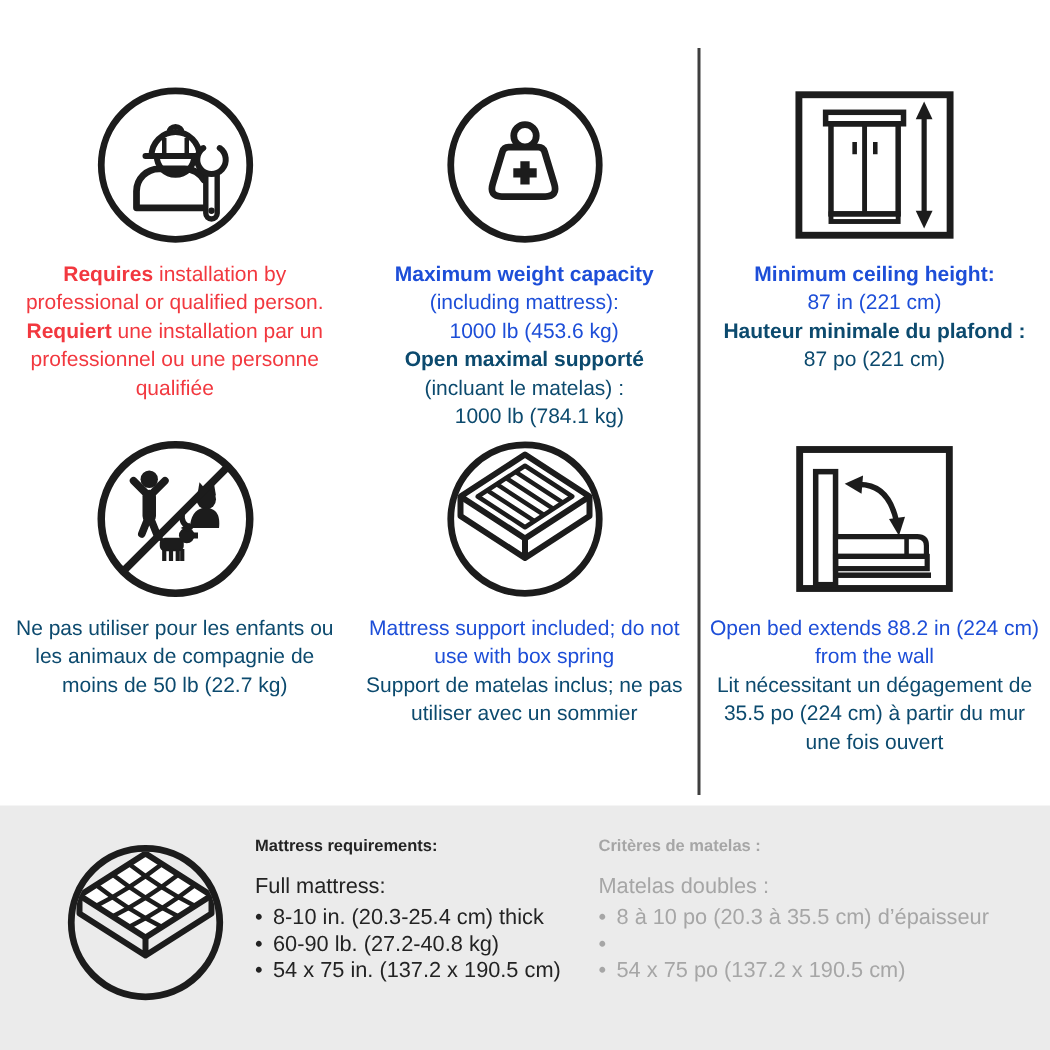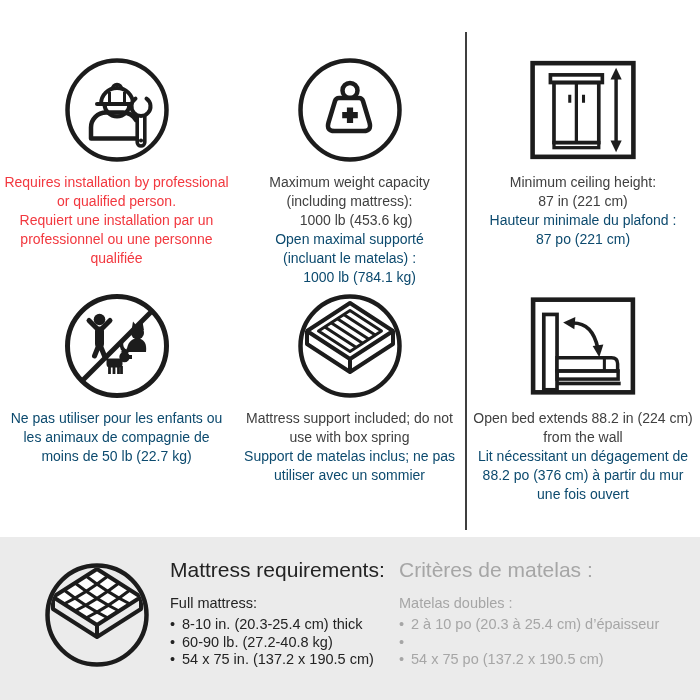--- a/index.html
+++ b/index.html
@@ -5,32 +5,32 @@
   html,body{margin:0;padding:0;background:#fff;}
   .page{position:relative;width:700px;height:700px;background:#ffffff;overflow:hidden;
         font-family:"Liberation Sans", sans-serif;color:#232323;}
   
   .top-grid{position:absolute;top:56px;left:0;width:700px;display:grid;
             grid-template-columns:233px 233px 234px;grid-template-rows:236px auto;}
   .cell{display:flex;flex-direction:column;align-items:center;text-align:center;padding:0 4px;box-sizing:border-box;}
   .icon-box{height:108px;display:flex;align-items:center;justify-content:center;margin-bottom:9px;flex:none;}
   .icon-box svg{display:block;}
   .para{font-size:14px;line-height:1.36;}
-  .bold{font-weight:normal;}
+  .bold{font-weight:bold;}
   .t-red{color:#f2383f;}
-  .t-black{color:#404040;}
+  .t-black{color:#1d4ed8;}
   .t-gray{color:#0c4a6e;}
   .pre{white-space:pre-line;text-align:right;}
   .divider{position:absolute;left:465px;top:32px;width:2px;height:498px;background:#3f3f3f;}
   
   .band{position:absolute;left:0;top:537px;width:700px;height:163px;background:#ebebeb;}
   .band-icon{position:absolute;left:42px;top:560px;}
   .col-en{position:absolute;left:170px;top:558px;width:225px;}
   .col-fr{position:absolute;left:399px;top:558px;width:285px;}
-  .band-heading{font-size:21px;font-weight:normal;margin-bottom:13px;}
+  .band-heading{font-size:11px;font-weight:bold;margin-bottom:13px;}
   .band-sub{font-size:14.5px;margin-bottom:5px;}
   .bullet{display:flex;font-size:14.5px;line-height:1.22;}
   .bullet .dot{width:12px;flex:none;}
   .col-fr .band-heading,.col-fr .band-sub,.col-fr .bullet{color:#a6a6a6;}
   .ic{stroke:#1c1c1c;fill:none;}
 </style>
 </head>
 <body>
 
 <div class="page">
@@ -153,21 +153,21 @@
           <path d="M29.5,61.5 H83 q6,0 6,6 V74.5 H29.5 Z" fill="#fff" stroke="#1c1c1c" stroke-width="3.4"></path>
           <path class="ic" d="M76,61.5 V74.5" stroke-width="3"></path>
           <rect class="ic" x="29.5" y="74.5" width="60" height="8" stroke-width="3.4"></rect>
           <rect x="29.5" y="85" width="62.5" height="3.6" fill="#1c1c1c"></rect>
           <path class="ic" d="M43,27.5 Q64,26 69.5,52" stroke-width="3.6"></path>
           <polygon points="47.5,21.5 46.5,33.5 35.5,27" fill="#1c1c1c"></polygon>
           <polygon points="64.5,50 75,48.5 71,61 " fill="#1c1c1c"></polygon>
         </svg>
       </div>
       <div class="para t-black">Open bed extends 88.2 in (224 cm) from the wall</div>
-      <div class="para t-gray">Lit nécessitant un dégagement de 88.2 po (376 cm) à partir du mur une fois ouvert</div>
+      <div class="para t-gray">Lit nécessitant un dégagement de 35.5 po (224 cm) à partir du mur une fois ouvert</div>
     </div>
 
   </div>
 
   <div class="band"></div>
 
   <div class="band-icon">
     <svg width="110" height="110" viewBox="0 0 110 110">
       <defs>
           <clipPath id="clipMat">
@@ -199,21 +199,21 @@
         <span class="dot">•</span>
         <span>54 x 75 in. (137.2 x 190.5 cm)</span>
       </div>
   </div>
 
   <div class="col-fr">
     <div class="band-heading">Critères de matelas :</div>
     <div class="band-sub">Matelas doubles :</div>
     <div class="bullet">
         <span class="dot">•</span>
-        <span>2 à 10 po (20.3 à 25.4 cm) d’épaisseur</span>
+        <span>8 à 10 po (20.3 à 35.5 cm) d’épaisseur</span>
       </div>
     <div class="bullet">
         <span class="dot">•</span>
       </div>
     <div class="bullet">
         <span class="dot">•</span>
         <span>54 x 75 po (137.2 x 190.5 cm)</span>
       </div>
   </div>
 

